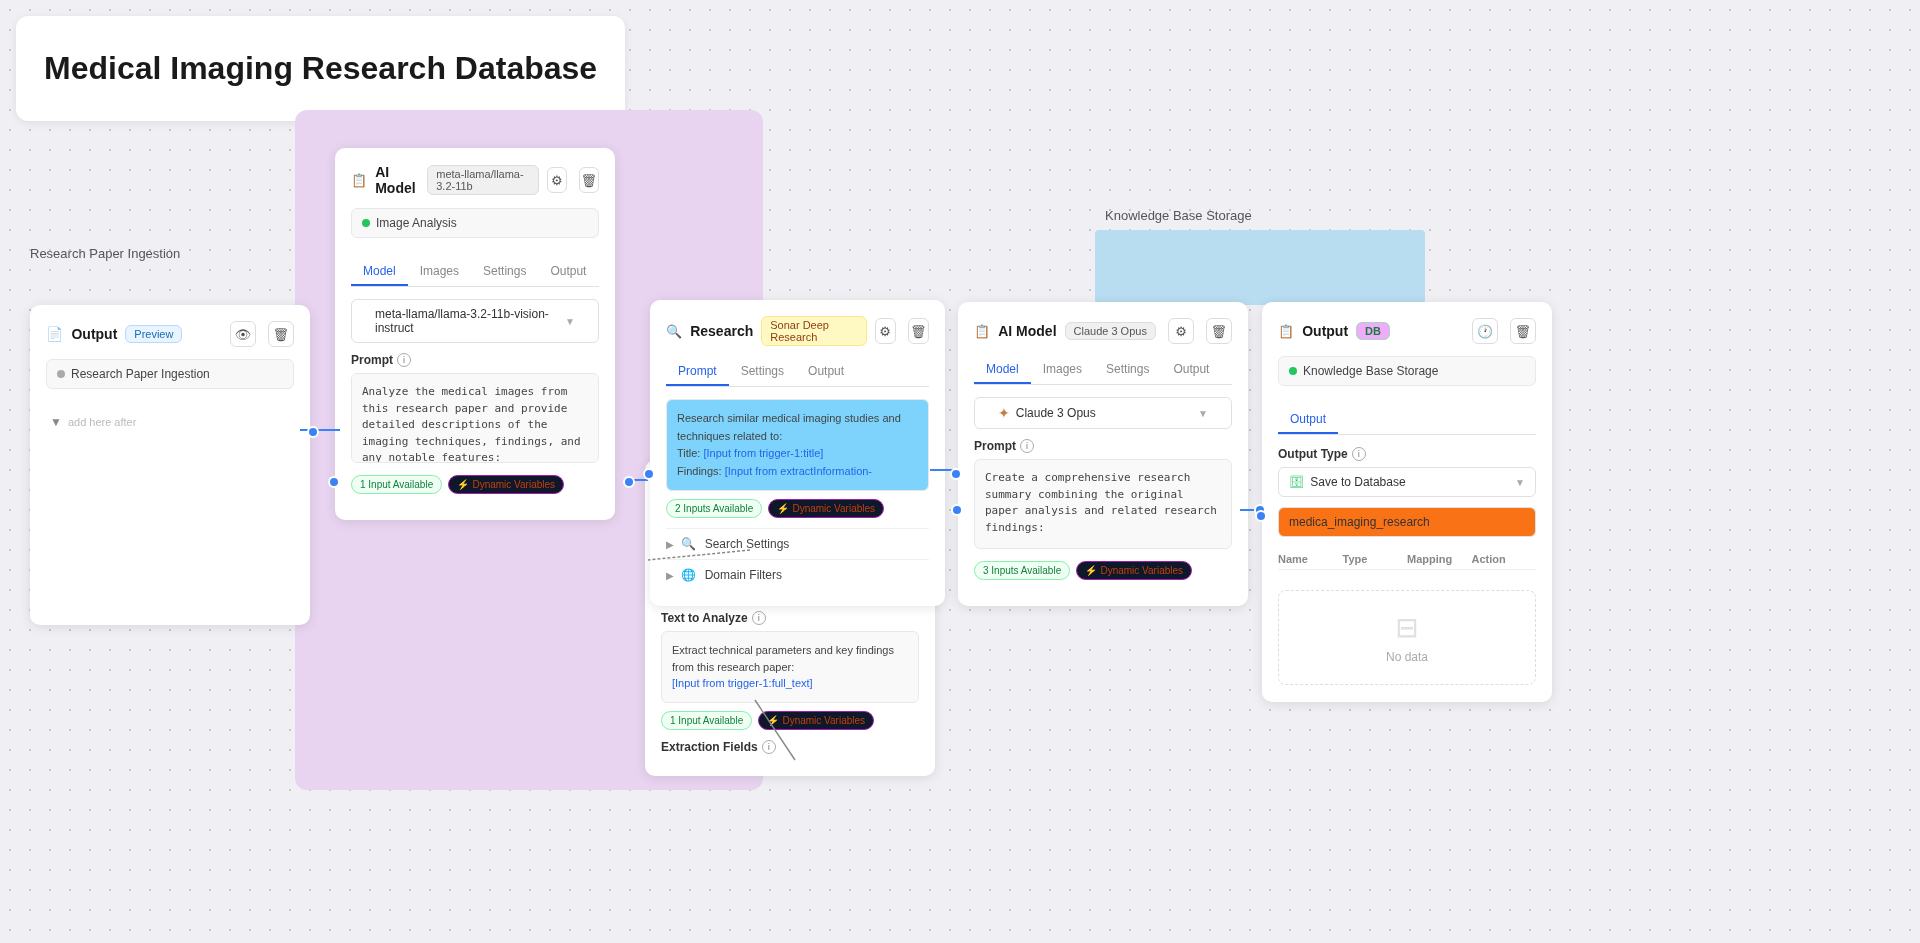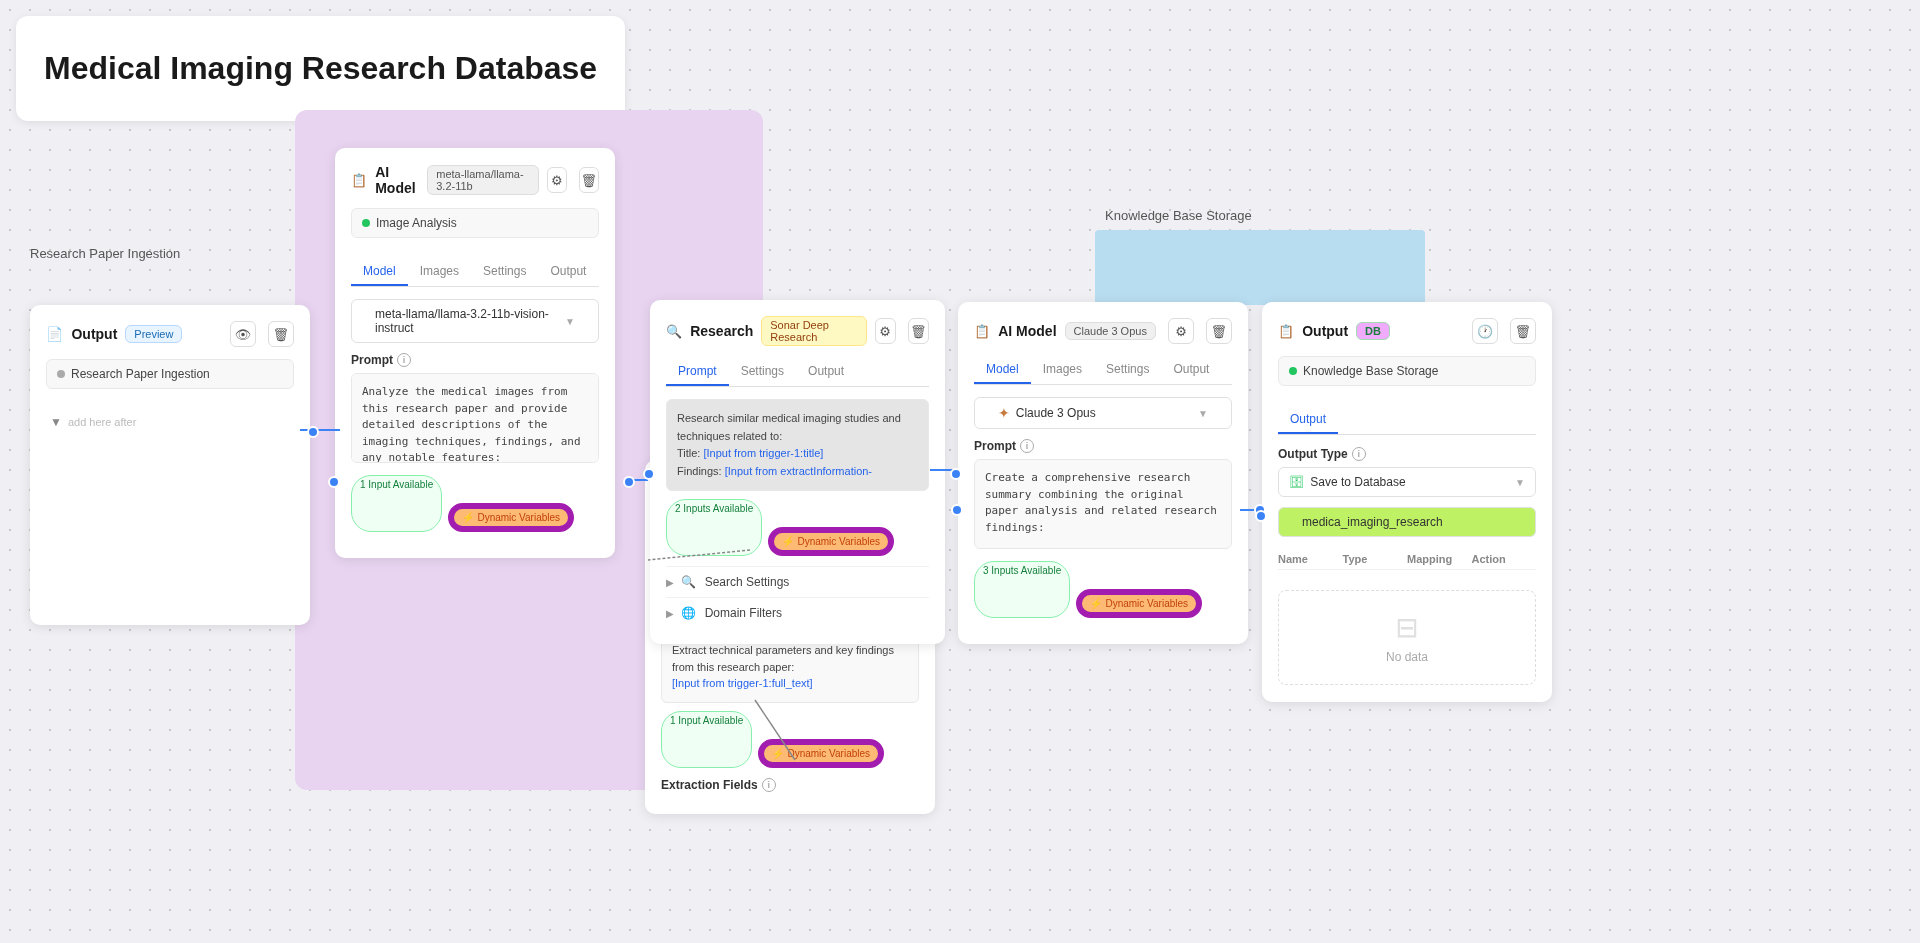--- a/index.html
+++ b/index.html
@@ -251,24 +251,23 @@
       border-radius: 20px;
       font-size: 10px;
       font-weight: 500;
     }
     .tag.green-outline {
       background: #f0fff4;
       border: 1px solid #86efac;
       color: #15803d;
     }
     .tag.orange-outline {
-      background: #fdba74;
-      border: 6px solid #a21caf;
+      background: #0f172a;
+      border: 1px solid #a21caf;
       color: #c2410c;
-      margin-top: 28px;
     }
 
     
     .collapse-row {
       display: flex;
       align-items: center;
       gap: 8px;
       padding: 8px 0;
       font-size: 12px;
       color: #444;
@@ -303,25 +302,25 @@
       margin-bottom: 10px;
     }
     .output-select .db-icon { color: #22c55e; font-size: 12px; }
     .output-select .chevron { margin-left: auto; color: #aaa; font-size: 10px; }
 
     
     .db-name-input {
       width: 100%;
       border: 1px solid #e0e0e0;
       border-radius: 6px;
-      padding: 7px 23px;
+      padding: 7px 10px;
       font-size: 12px;
       color: #333;
       margin-bottom: 12px;
-      background: #bef264;
+      background: #f97316;
     }
 
     
     .table-header {
       display: flex;
       font-size: 11px;
       font-weight: 600;
       color: #888;
       padding: 4px 0;
       border-bottom: 1px solid #f0f0f0;
@@ -483,21 +482,21 @@
     <span class="card-title">Research</span>
     <span class="card-badge" style="background:#fef9c3;border-color:#fde68a;color:#92400e;">Sonar Deep Research</span>
     <div class="card-icon-btn">⚙</div>
     <div class="card-icon-btn2">🗑</div>
   </div>
   <div class="tabs">
     <div class="tab active">Prompt</div>
     <div class="tab">Settings</div>
     <div class="tab">Output</div>
   </div>
-  <div style="background:#e5e5e5;border:1px solid #e8e8e8;border-radius:6px;padding:10px;font-size:11px;color:#444;line-height:1.6;margin-bottom:8px;min-height:80px;">
+  <div style="background:#7dd3fc;border:1px solid #e8e8e8;border-radius:6px;padding:10px;font-size:11px;color:#444;line-height:1.6;margin-bottom:8px;min-height:80px;">
     <span>Research similar medical imaging studies and techniques related to:</span><br>
     <span>Title: </span><span style="color:#2563eb;">[Input from trigger-1:title]</span><br>
     <span>Findings: </span><span style="color:#2563eb;">[Input from extractInformation-</span>
   </div>
   <div class="tag-row">
     <span class="tag green-outline">2 Inputs Available</span>
     <span class="tag orange-outline">⚡ Dynamic Variables</span>
   </div>
   <div class="collapse-row">
     <span class="chevron-icon">▶</span>

